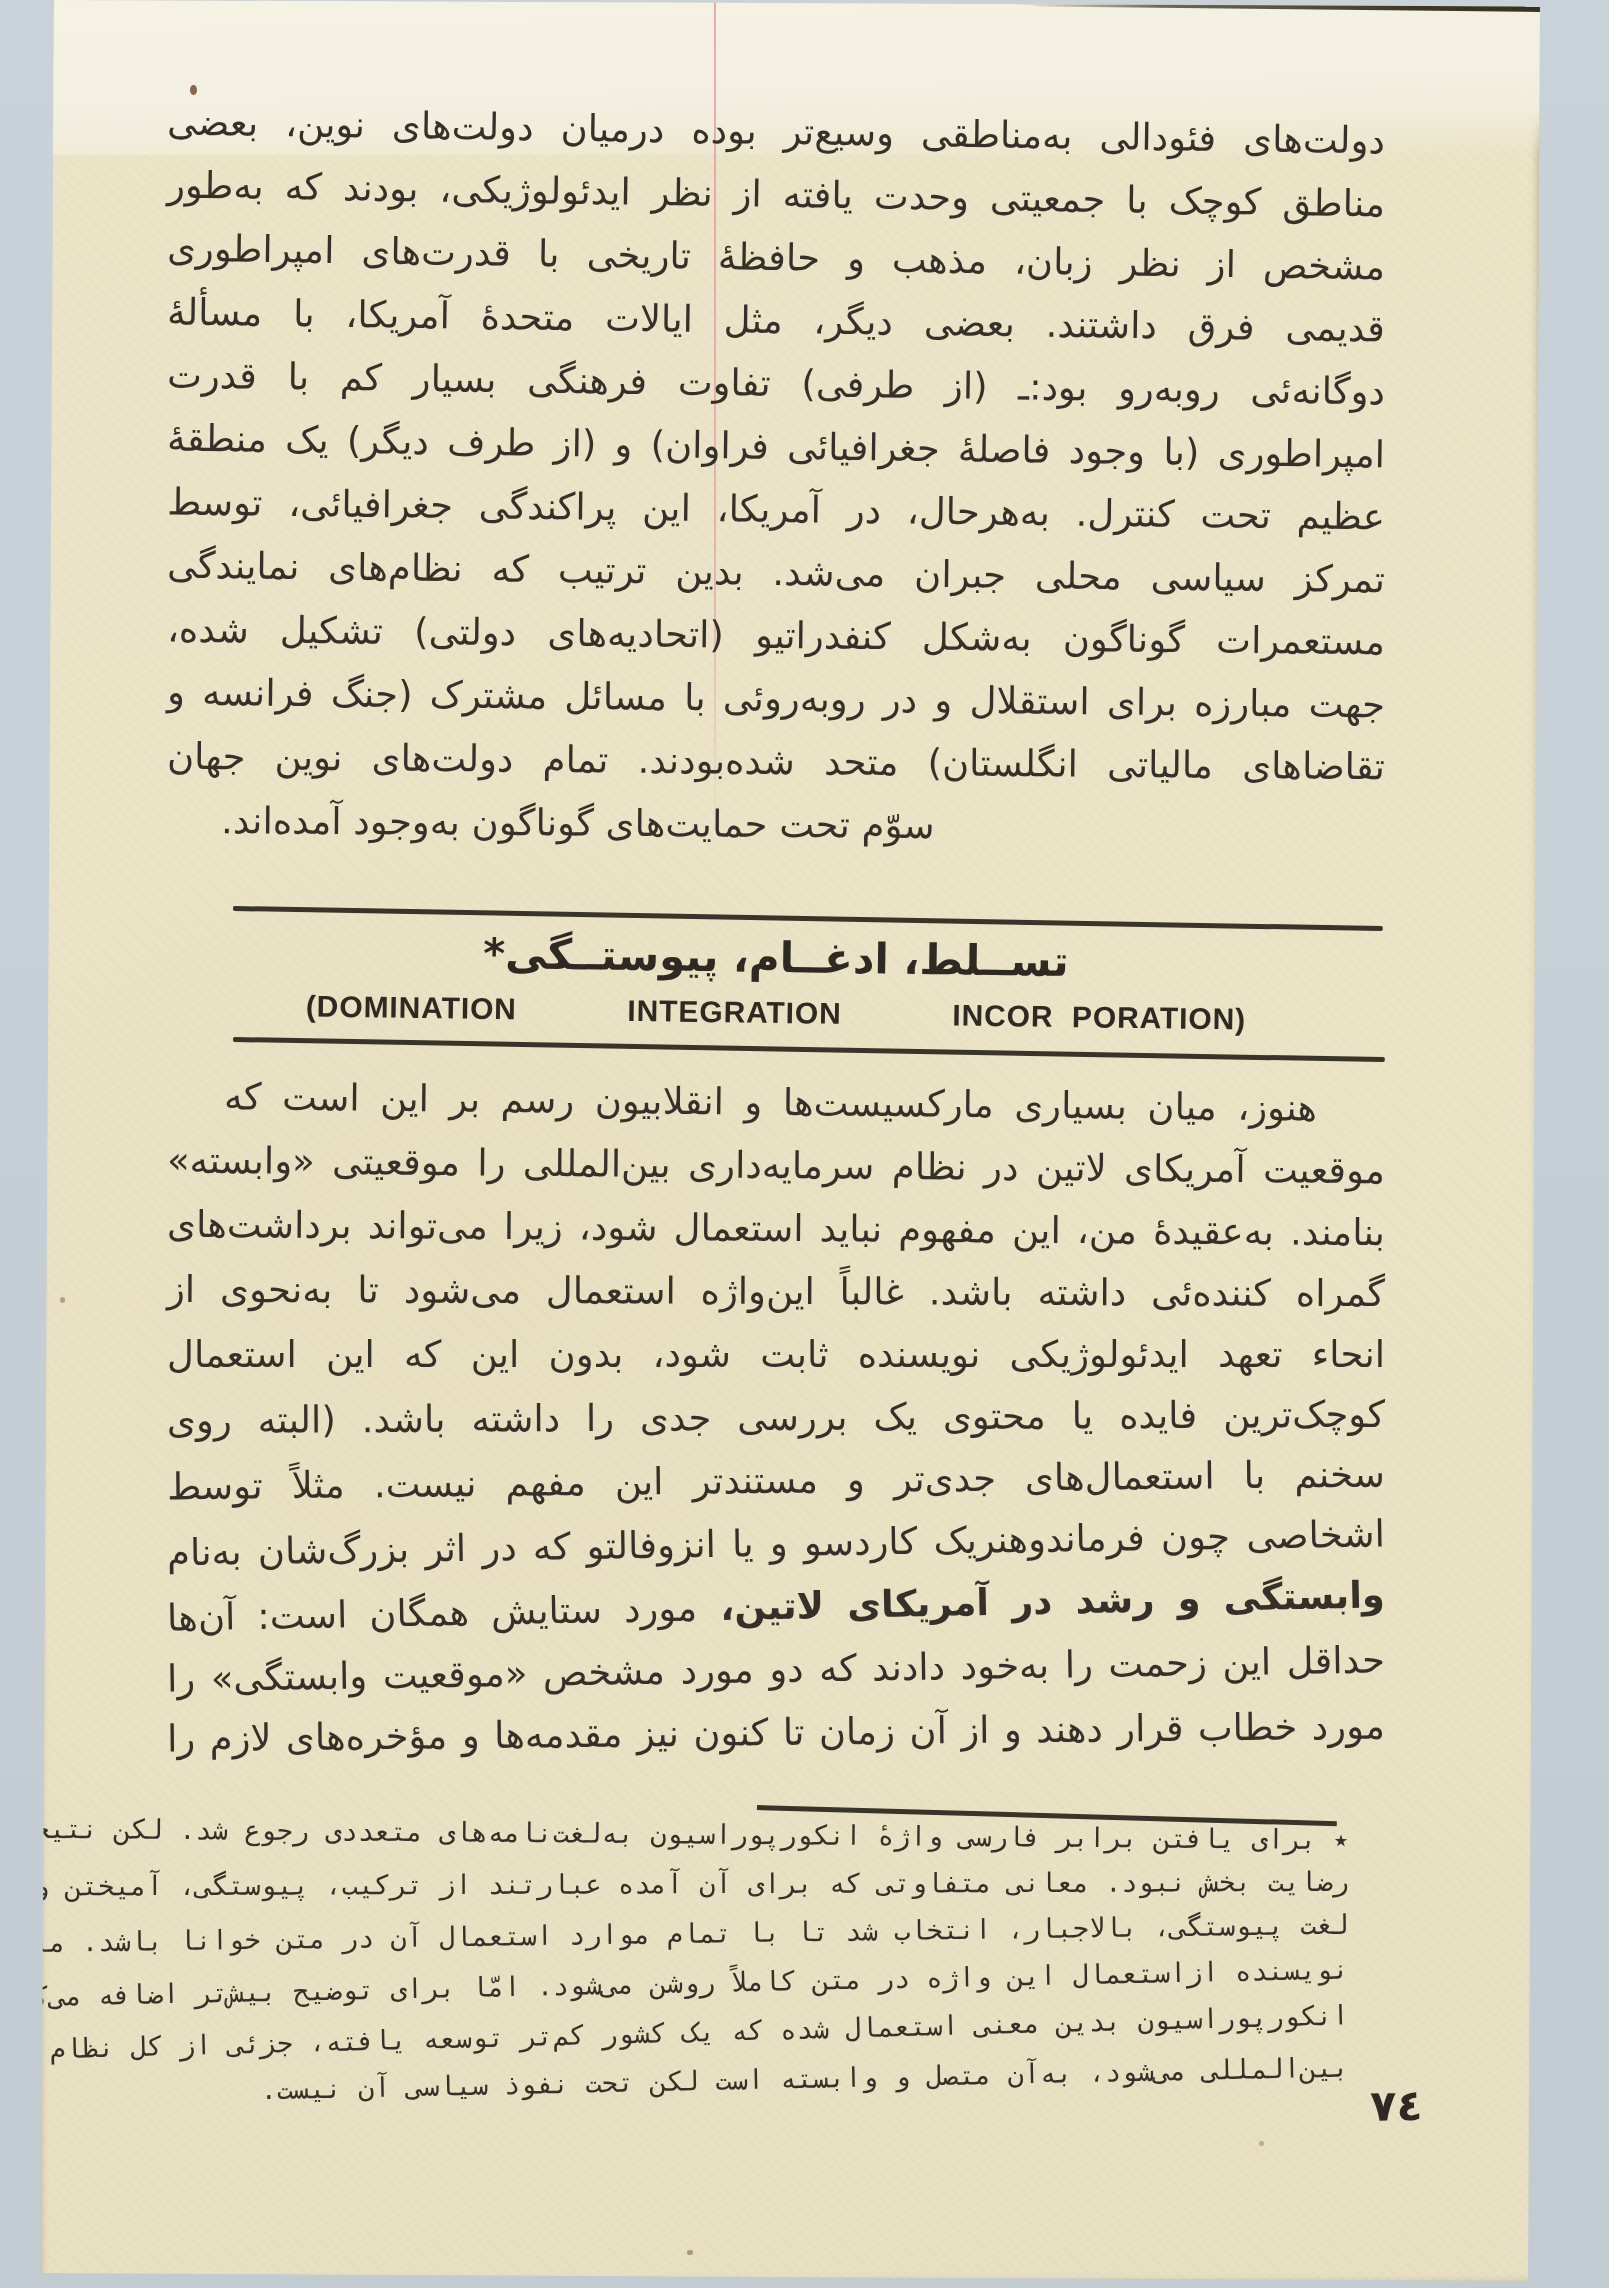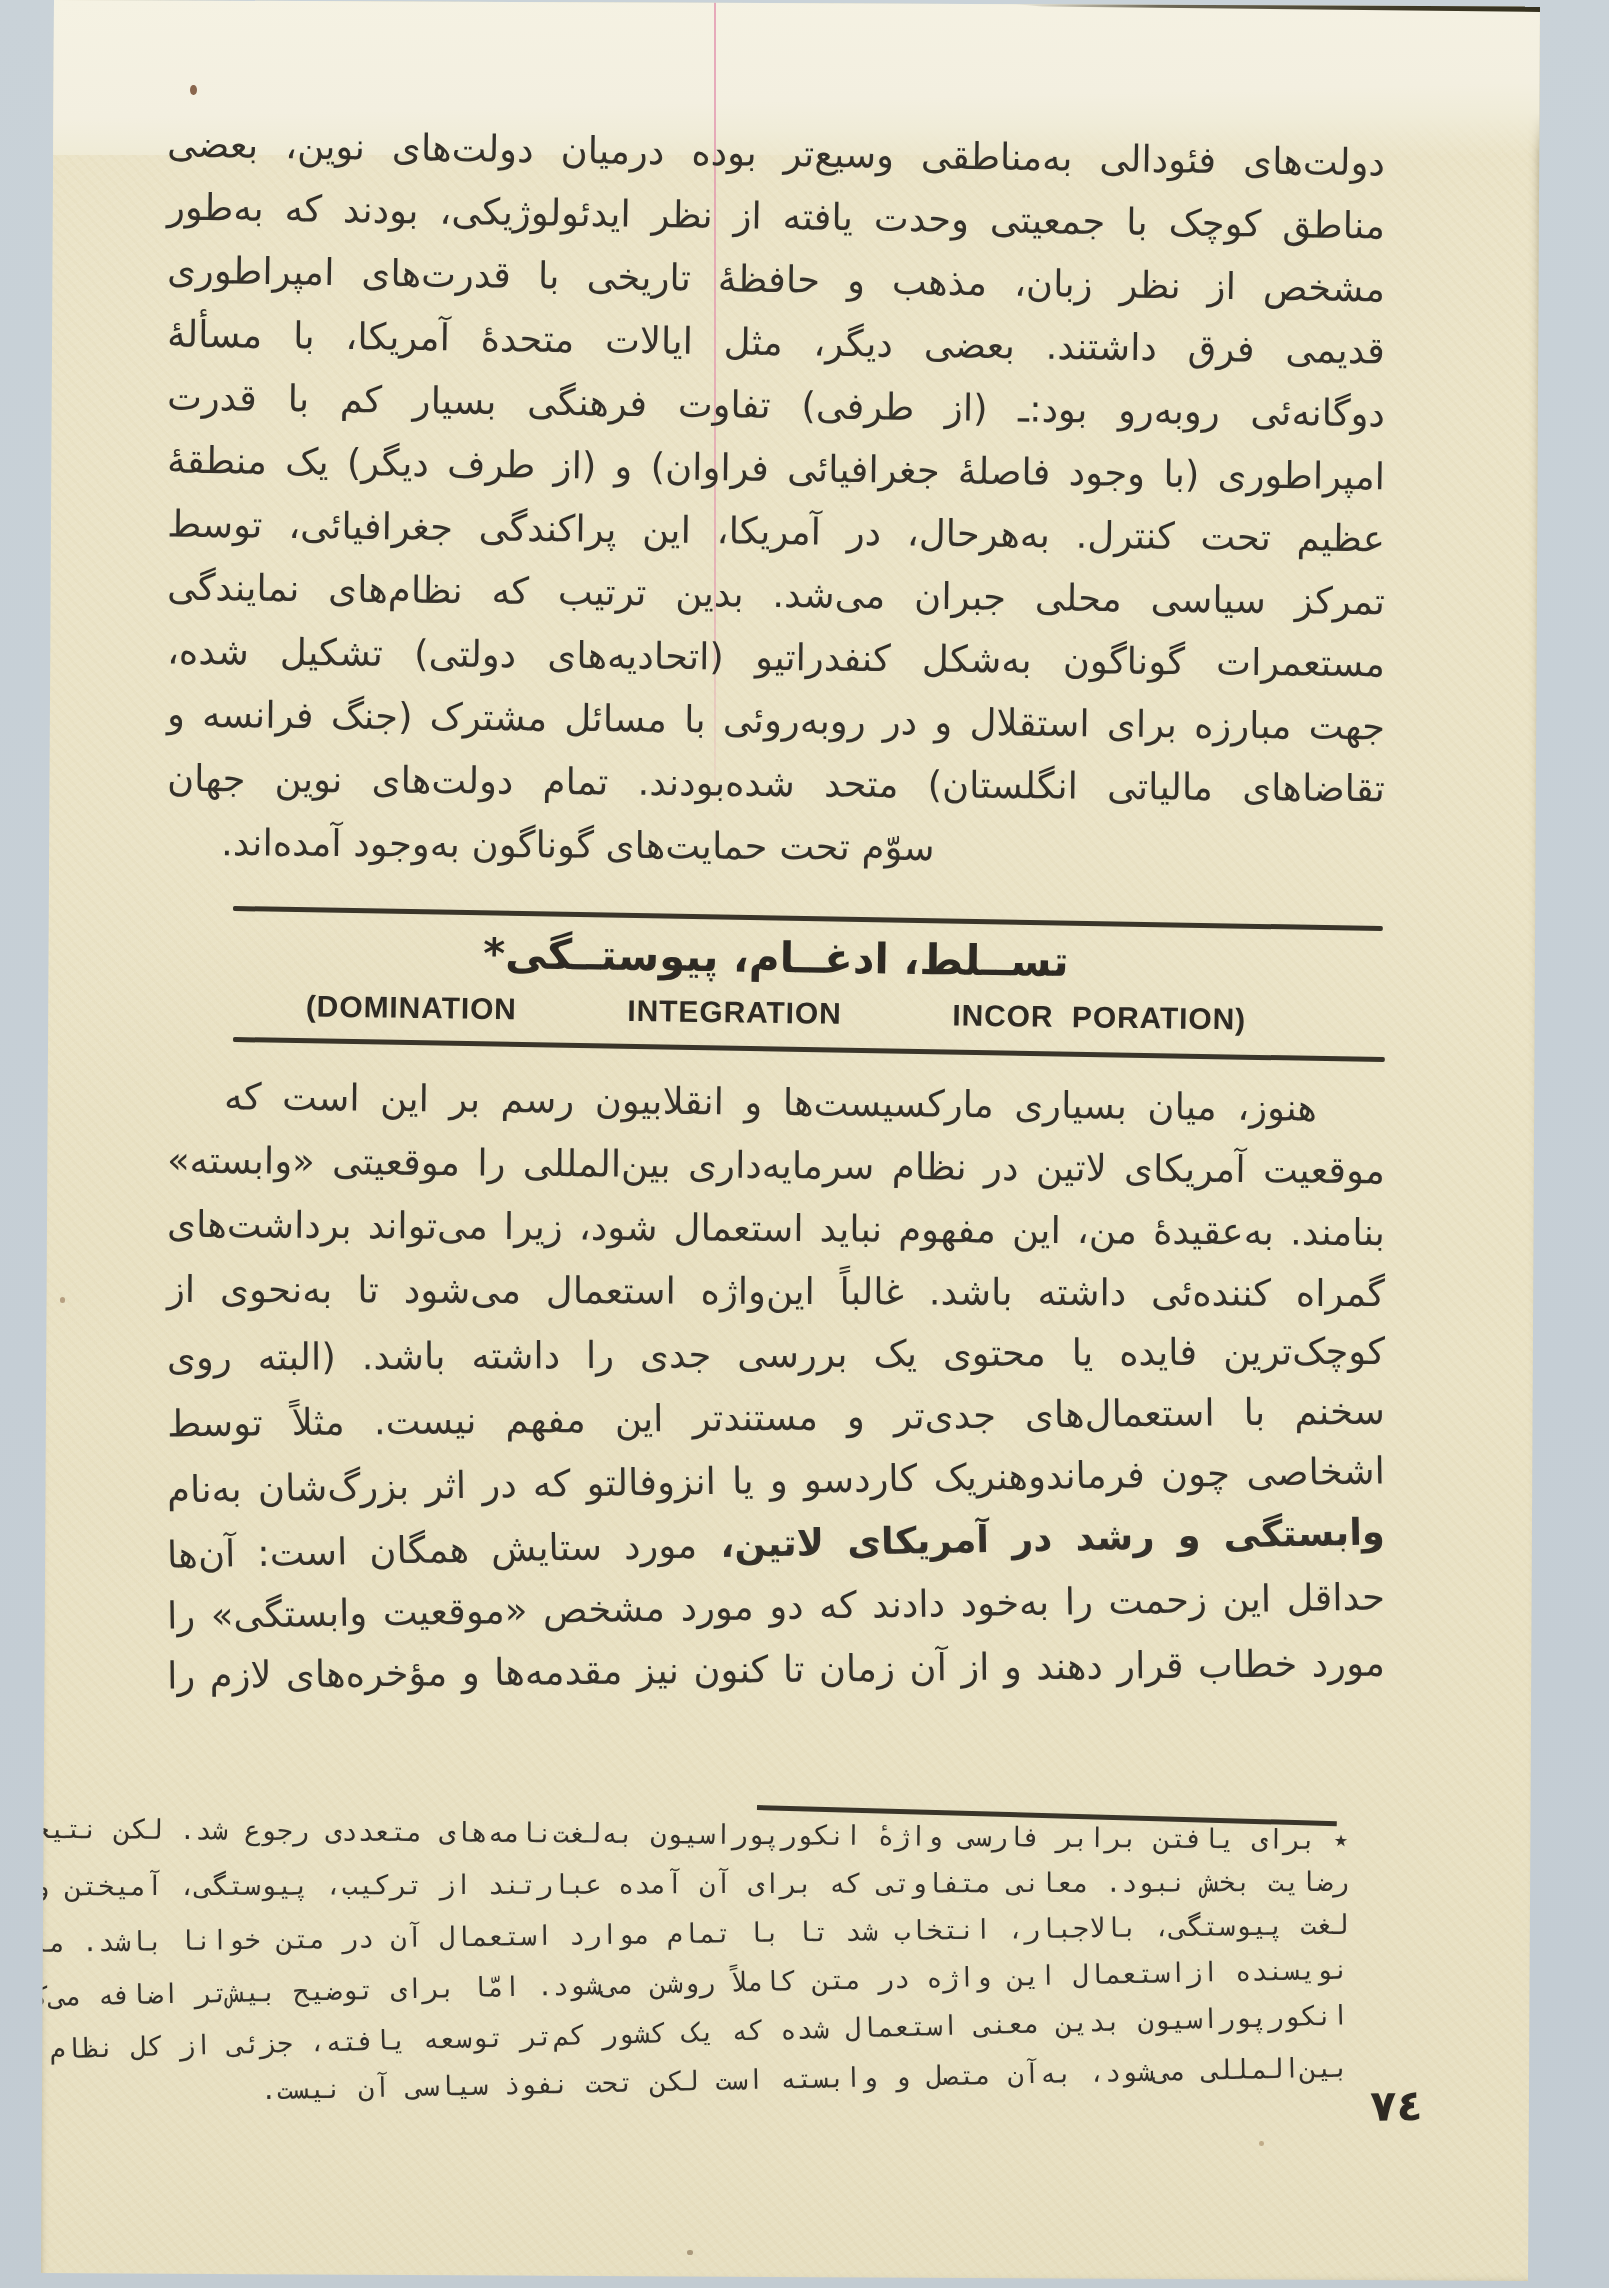--- a/index.html
+++ b/index.html
@@ -81,21 +81,21 @@
   <div class="top-dark-strip"></div>
   <div class="pink-line"></div>
 
   <div class="speck" style="left:149px;top:85px;width:6.5px;height:10px;background:#6e4328;opacity:.8;"></div>
   <div class="speck" style="left:18.5px;top:1297px;width:5.5px;height:5.5px;background:#8a6a4a;opacity:.55;"></div>
   <div class="speck" style="left:1218px;top:2141px;width:4.6px;height:4.6px;background:#9a7a52;opacity:.5;"></div>
   <div class="speck" style="left:646px;top:2250px;width:5.5px;height:4.6px;background:#6e5436;opacity:.5;"></div>
 
   <div class="content">
 
-    <div class="para" style="top:122px;">
+    <div class="para" style="top:100px;">
       <div class="bl" style="transform:rotate(0.9deg);">دولت‌های فئودالی به‌مناطقی وسیع‌تر بوده درمیان دولت‌های نوین، بعضی</div>
       <div class="bl" style="transform:rotate(0.9deg);">مناطق کوچک با جمعیتی وحدت یافته از نظر ایدئولوژیکی، بودند که به‌طور</div>
       <div class="bl" style="transform:rotate(0.9deg);">مشخص از نظر زبان، مذهب و حافظهٔ تاریخی با قدرت‌های امپراطوری</div>
       <div class="bl" style="transform:rotate(0.8deg);">قدیمی فرق داشتند. بعضی دیگر، مثل ایالات متحدهٔ آمریکا، با مسألهٔ</div>
       <div class="bl" style="transform:rotate(0.8deg);">دوگانه‌ئی روبه‌رو بود:ـ (از طرفی) تفاوت فرهنگی بسیار کم با قدرت</div>
       <div class="bl" style="transform:rotate(0.8deg);">امپراطوری (با وجود فاصلهٔ جغرافیائی فراوان) و (از طرف دیگر) یک منطقهٔ</div>
       <div class="bl" style="transform:rotate(0.7deg);">عظیم تحت کنترل. به‌هرحال، در آمریکا، این پراکندگی جغرافیائی، توسط</div>
       <div class="bl" style="transform:rotate(0.7deg);">تمرکز سیاسی محلی جبران می‌شد. بدین ترتیب که نظام‌های نمایندگی</div>
       <div class="bl" style="transform:rotate(0.6deg);">مستعمرات گوناگون به‌شکل کنفدراتیو (اتحادیه‌های دولتی) تشکیل شده،</div>
       <div class="bl" style="transform:rotate(0.6deg);">جهت مبارزه برای استقلال و در روبه‌روئی با مسائل مشترک (جنگ فرانسه و</div>
@@ -106,20 +106,21 @@
     <div class="rule" style="left:192px;top:906px;width:1150px;transform:rotate(1deg);"></div>
     <h2 class="fa-heading">تســلط، ادغــام، پیوستــگی*</h2>
     <div class="en-heading">(DOMINATION      INTEGRATION      INCOR PORATION)</div>
     <div class="rule" style="left:192px;top:1037px;width:1152px;transform:rotate(1deg);"></div>
 
     <div class="para" style="top:1071px;">
       <div class="bl first-indent" style="transform:rotate(0.6deg);">هنوز، میان بسیاری مارکسیست‌ها و انقلابیون رسم بر این است که</div>
       <div class="bl" style="transform:rotate(0.5deg);">موقعیت آمریکای لاتین در نظام سرمایه‌داری بین‌المللی را موقعیتی «وابسته»</div>
       <div class="bl" style="transform:rotate(0.4deg);">بنامند. به‌عقیدهٔ من، این مفهوم نباید استعمال شود، زیرا می‌تواند برداشت‌های</div>
       <div class="bl" style="transform:rotate(0.2deg);">گمراه کننده‌ئی داشته باشد. غالباً این‌واژه استعمال می‌شود تا به‌نحوی از</div>
+      <div class="bl" style="transform:rotate(0deg);">انحاء تعهد ایدئولوژیکی نویسنده ثابت شود، بدون این که این استعمال</div>
       <div class="bl" style="transform:rotate(-0.3deg);">کوچک‌ترین فایده یا محتوی یک بررسی جدی را داشته باشد. (البته روی</div>
       <div class="bl" style="transform:rotate(-0.6deg);">سخنم با استعمال‌های جدی‌تر و مستندتر این مفهم نیست. مثلاً توسط</div>
       <div class="bl" style="transform:rotate(-0.9deg);">اشخاصی چون فرماندوهنریک کاردسو و یا انزوفالتو که در اثر بزرگ‌شان به‌نام</div>
       <div class="bl" style="transform:rotate(-1.1deg);"><b>وابستگی و رشد در آمریکای لاتین، </b><span>مورد ستایش همگان است: آن‌ها</span></div>
       <div class="bl" style="transform:rotate(-0.9deg);">حداقل این زحمت را به‌خود دادند که دو مورد مشخص «موقعیت وابستگی» را</div>
       <div class="bl" style="transform:rotate(-0.6deg);">مورد خطاب قرار دهند و از آن زمان تا کنون نیز مقدمه‌ها و مؤخره‌های لازم را</div>
     </div>
 
     <div class="fn-sep"></div>
     <div class="footnote">

